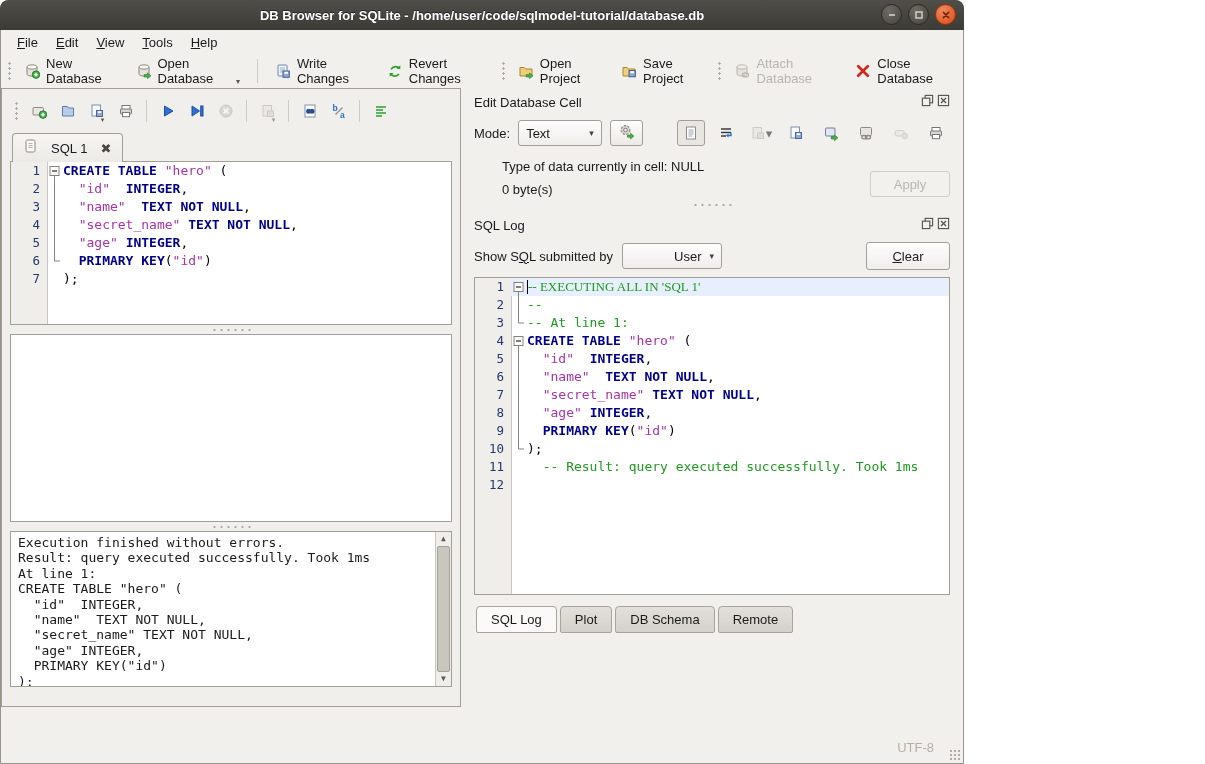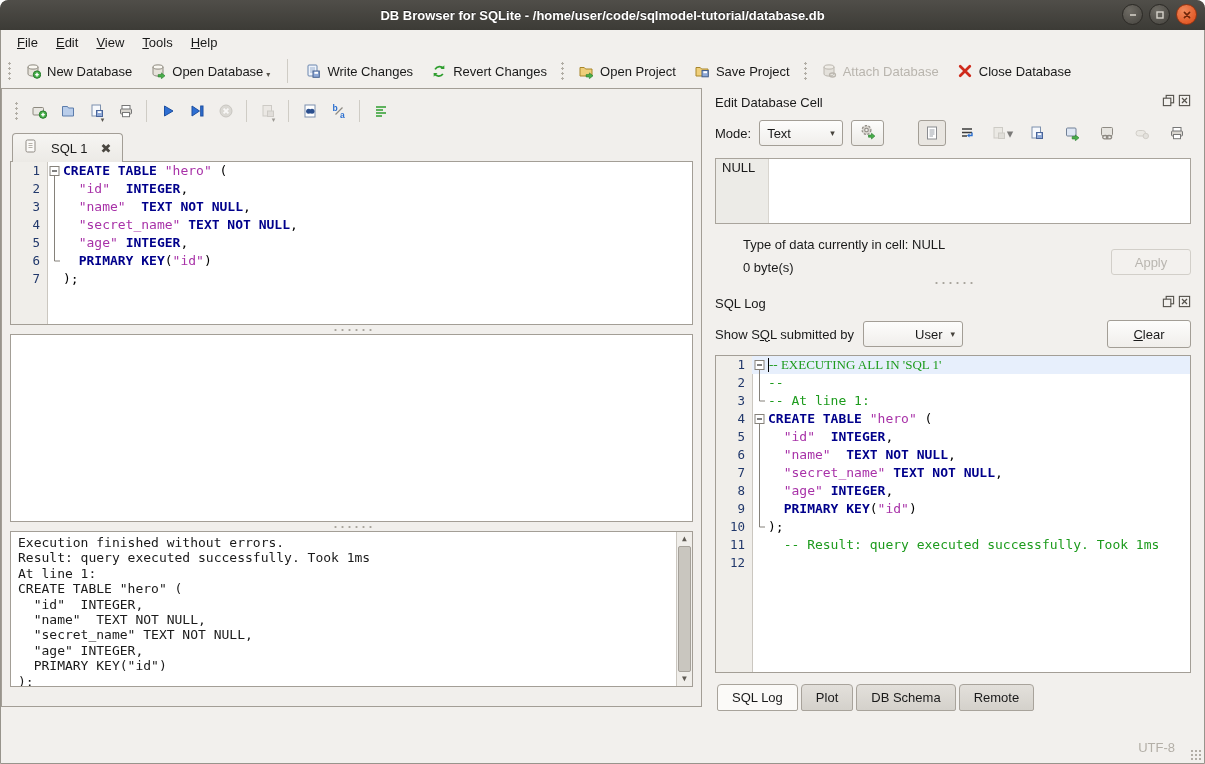--- a/index.html
+++ b/index.html
@@ -1,17 +1,17 @@
 <!DOCTYPE html>
 <html style="--kw: #00008b; --id: #a832a8; --cm: #1d9b1d;"><head>
 <meta charset="utf-8">
 <style>
   html,body{margin:0;padding:0;background:#fff;}
   *{box-sizing:border-box;}
-  .window{width:1205px;height:764px;position:relative;background:#f2f0ed;
+  .window{width:964px;height:764px;position:relative;background:#f2f0ed;
     font-family:"Liberation Sans","DejaVu Sans",sans-serif;font-size:13px;color:#1a1a1a;
     border-radius:8px 8px 0 0;outline:1px solid #98948c;outline-offset:-1px;overflow:hidden;}
   
   .titlebar{height:30px;background:linear-gradient(#504e49,#3c3b36);border-radius:8px 8px 0 0;
     display:flex;align-items:center;justify-content:center;position:relative;}
   .titletext{color:#fff;font-weight:bold;font-size:13px;text-shadow:0 -1px 0 #222;}
   .winbtns{position:absolute;right:8px;top:4px;display:flex;gap:6px;}
   .wbtn{width:21px;height:21px;border-radius:50%;display:flex;align-items:center;justify-content:center;}
   .wbtn.gray{background:radial-gradient(circle at 35% 30%,#6e6b64,#45433e);border:1px solid #2c2a26;}
   .wbtn.orange{background:radial-gradient(circle at 35% 30%,#f08a5c,#dd4814);border:1px solid #953411;}
@@ -562,25 +562,20 @@
                 <svg width="16" height="16" viewBox="0 0 16 16">
                   <rect x="4" y="2.5" width="8" height="4" fill="#fff" stroke="#777"></rect>
                   <rect x="2.5" y="6" width="11" height="5" rx="1" fill="#d9d6d0" stroke="#777"></rect>
                   <rect x="4.5" y="9.5" width="7" height="4.2" fill="#fff" stroke="#777"></rect>
                 </svg>
               </span>
             </div>
           </div>
       </div>
 
-      <div class="cellbox">
-        <div class="cellgutter">
-          <span>NULL</span>
-        </div>
-      </div>
 
       <div class="typerow">
         <div class="typetexts">
           <div>Type of data currently in cell: NULL</div>
           <div class="bytesline">0 byte(s)</div>
         </div>
         <div class="applybtn">Apply</div>
       </div>
 
       <div class="docksplit">

